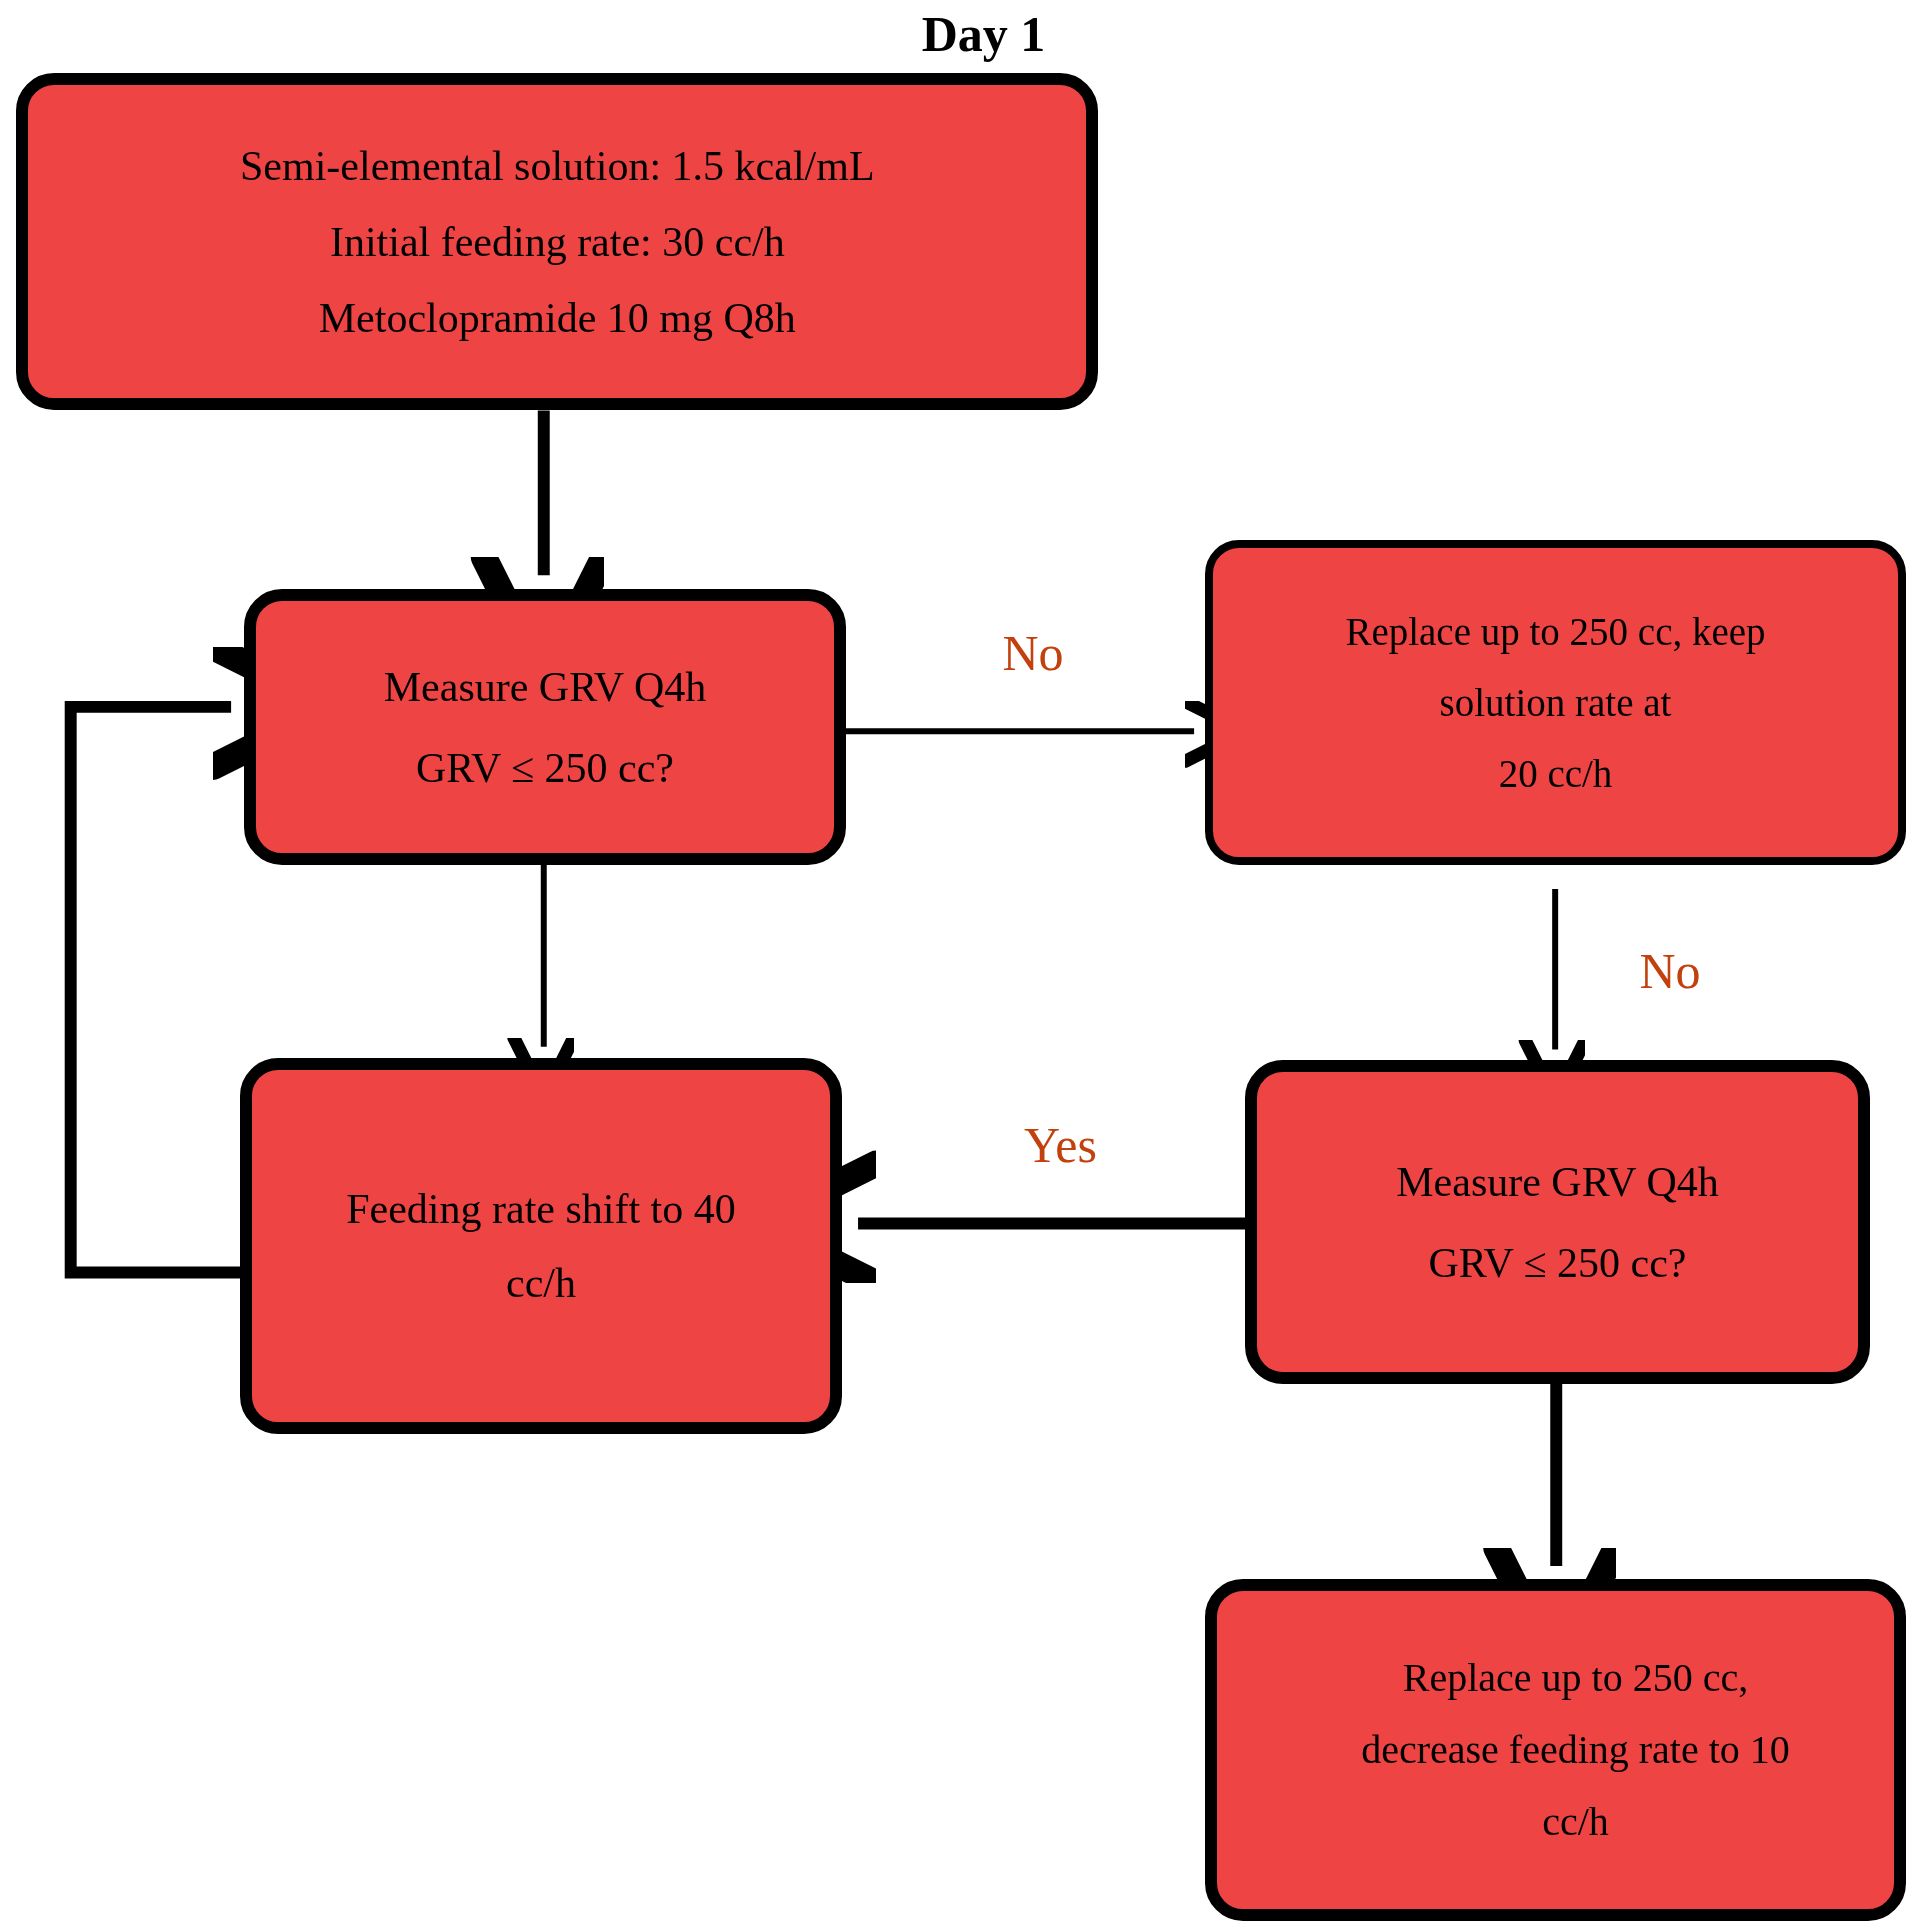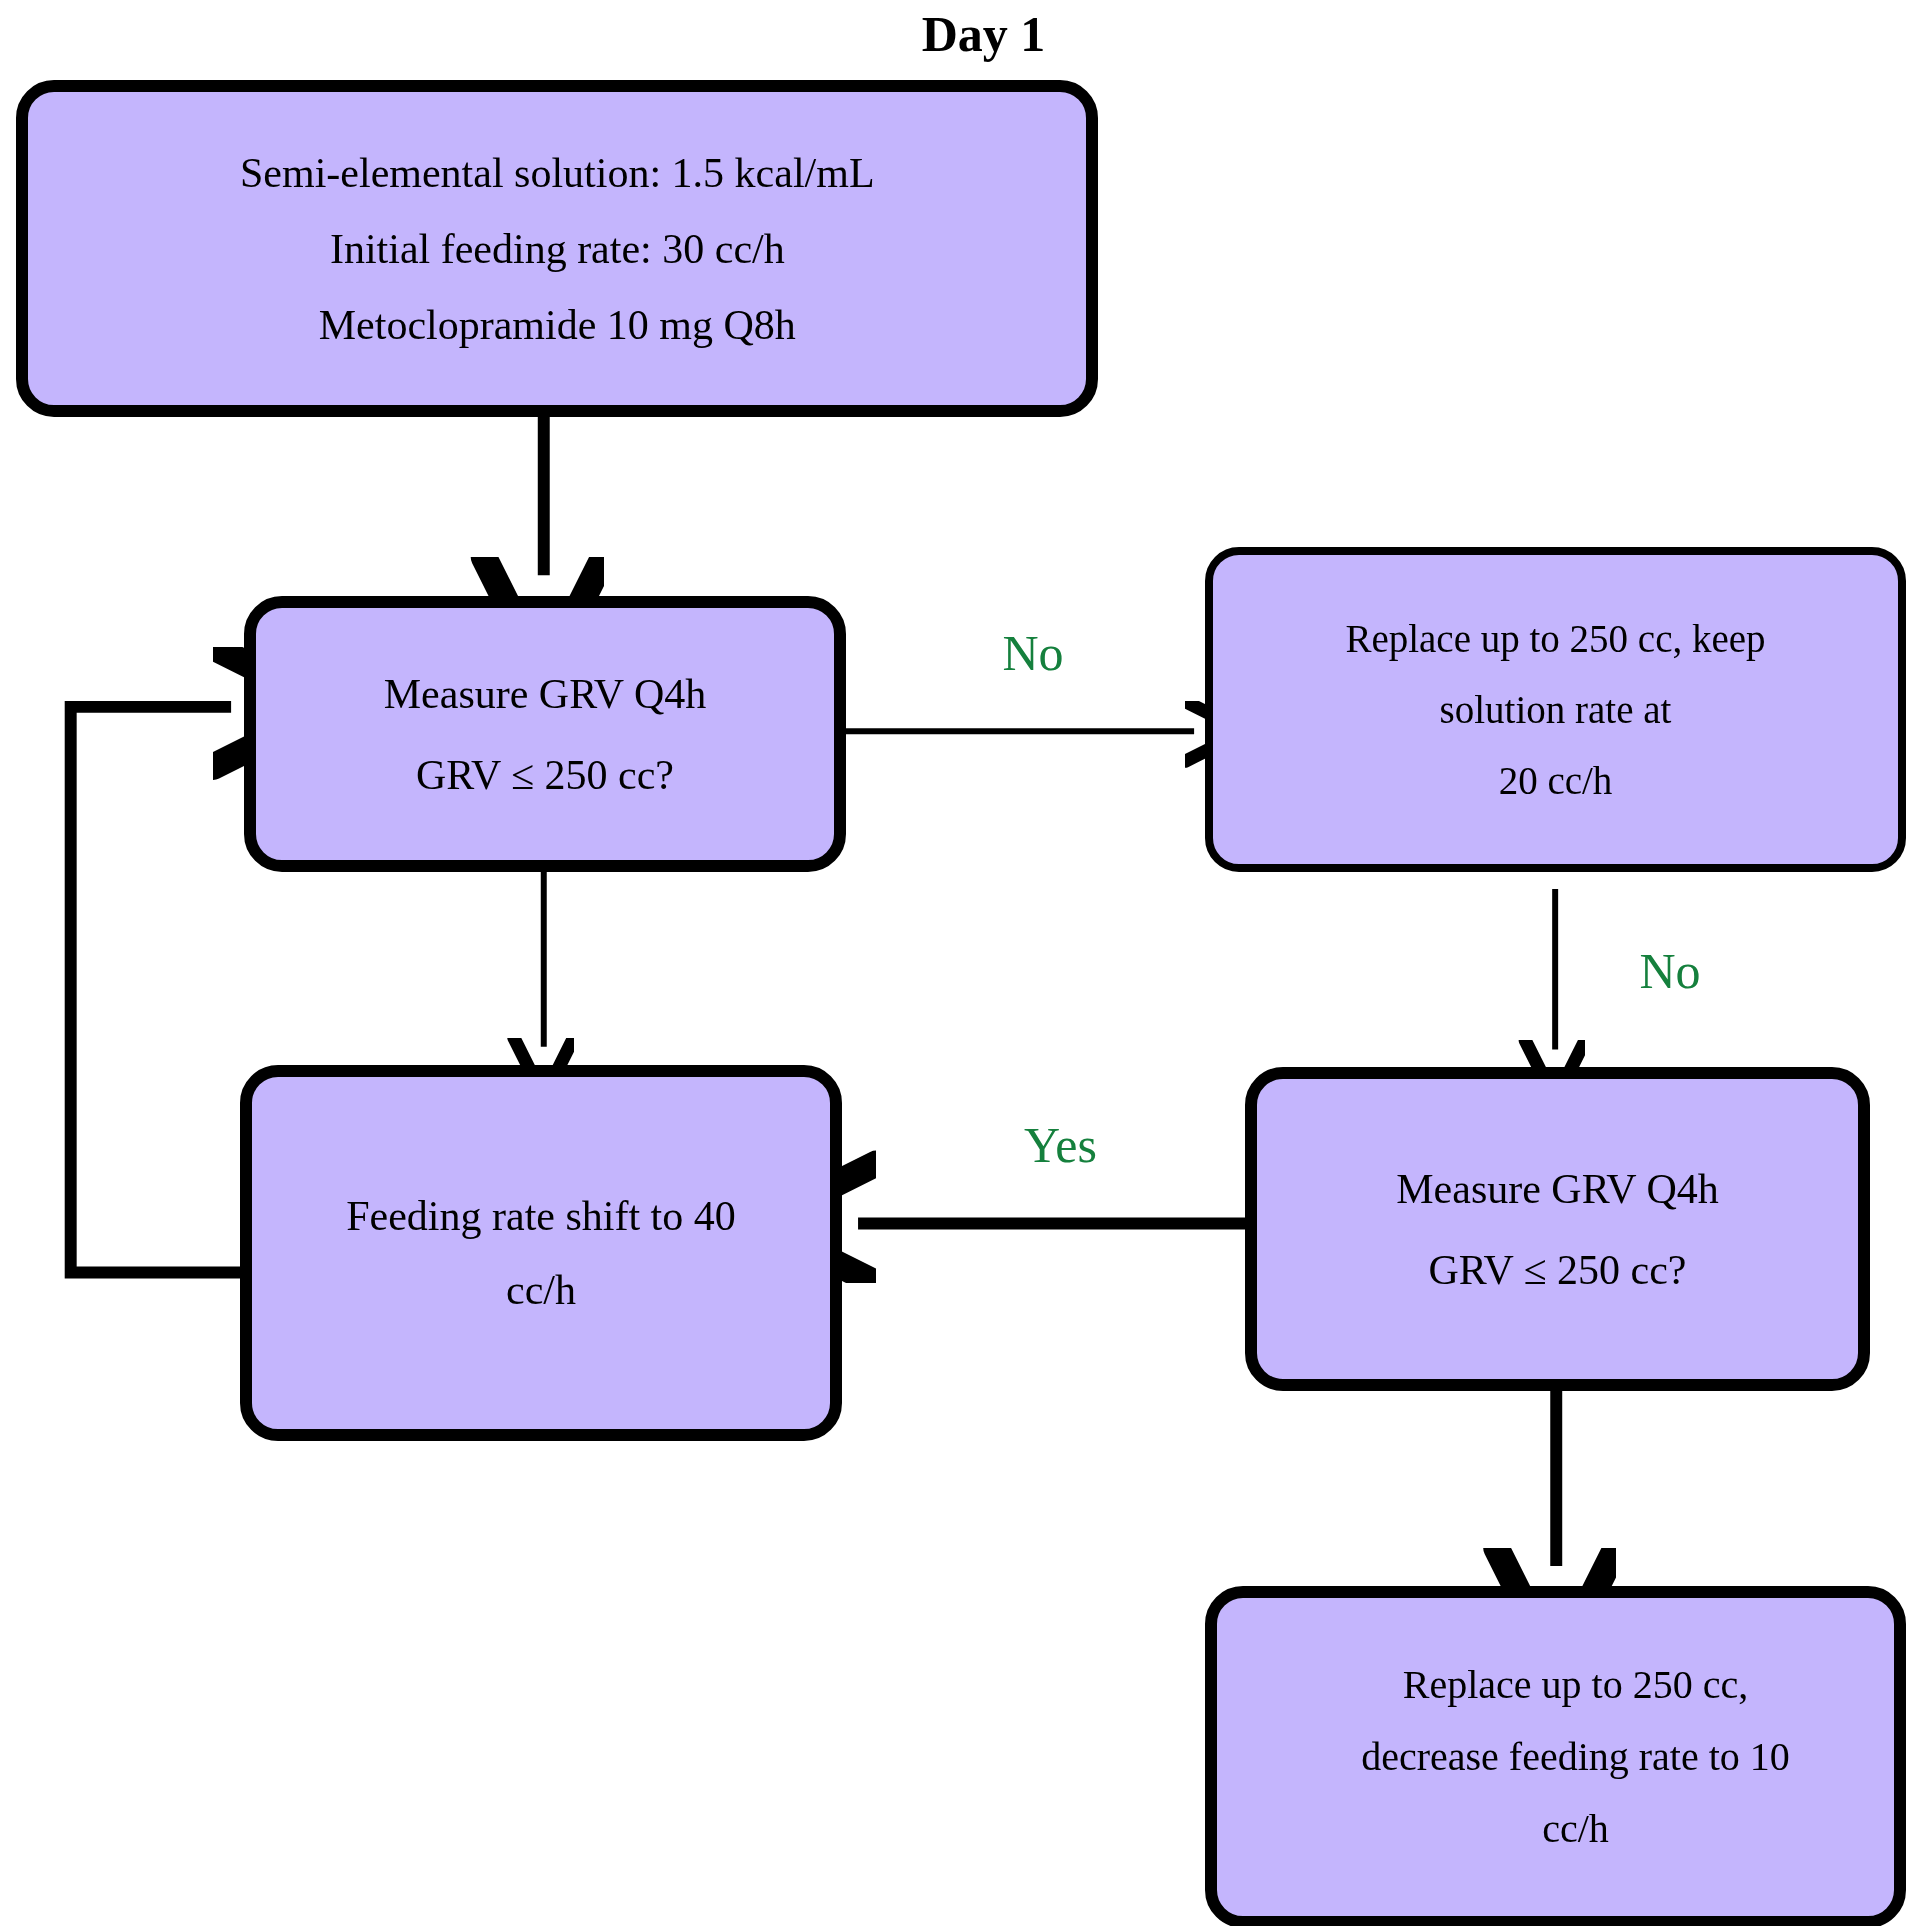--- a/index.html
+++ b/index.html
@@ -13,37 +13,36 @@
   .title{
     position:absolute;
     font-weight:bold;
     color:#000;
     white-space:nowrap;
     text-align:center;
   }
   .node{
     position:absolute;
     box-sizing:border-box;
-    background:#c4b5fd;
+    background:#ef4444;
     border:12px solid #000000;
     border-radius:38px;
     display:flex;
     flex-direction:column;
     align-items:center;
     justify-content:center;
     color:#000000;
     text-align:center;
     z-index:3;
-    margin-top:7px;
   }
   .node.thin{ border-width:8.7px; border-radius:34px; }
   .node .line{ display:block; white-space:nowrap; }
   .edge-label{
     position:absolute;
-    color:#15803d;
+    color:#c2410c;
     white-space:nowrap;
     text-align:center;
     z-index:6;
   }
   svg.wires{
     position:absolute;left:0;top:0;
     width:1926px;height:1926px;
     z-index:2;
     pointer-events:none;
   }

